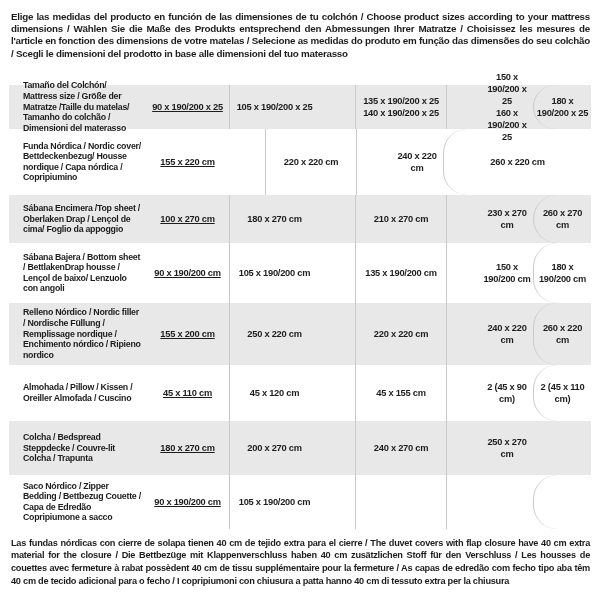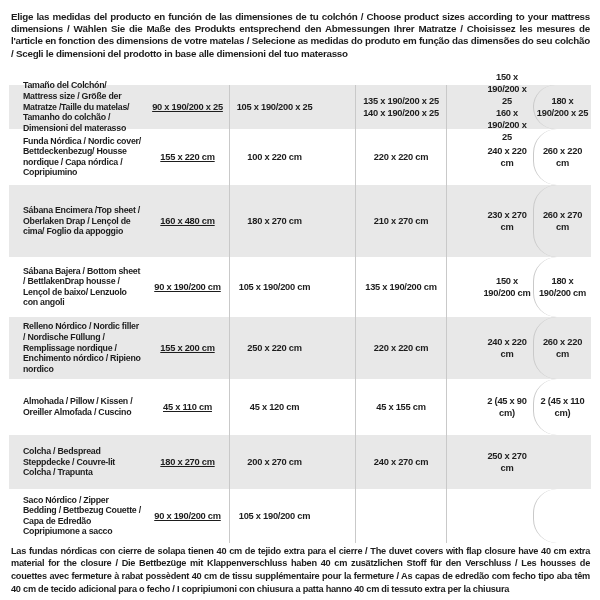--- a/index.html
+++ b/index.html
@@ -15,22 +15,22 @@
     font-size: 9.8px;
     line-height: 12.2px;
     text-align: justify;
     padding: 2px 1px 0 2px;
     margin-bottom: 25px;
   }
   .sizetable { width: 582px; }
   .row { display: flex; align-items: stretch; }
   .row.stripe { background: #e8e8e8; }
   .r0 { height: 44px; }
-  .r1 { height: 56px; }
-  .r2 { height: 72px; }
+  .r1 { height: 66px; }
+  .r2 { height: 48px; }
   .r3 { height: 60px; }
   .r4 { height: 62px; }
   .r5 { height: 56px; }
   .r6 { height: 54px; }
   .r7 { height: 54px; }
   .cell { display: flex; align-items: center; }
   .label {
     width: 137px;
     padding-left: 14px;
     padding-right: 4px;
@@ -49,21 +49,21 @@
   .c1 { width: 83px; text-decoration: underline; }
   .c2 { width: 90px; text-align: center; }
   .c3 { width: 91px; margin-left: 36px; }
   .c4 { width: 87px; padding-left: 36px; }
   .c5 { flex: 1; border-radius: 24px; }
   .c2, .c3, .c4, .c5 { border-left: 1px solid #c9c9c9; }
   .footnote {
     font-size: 9.2px;
     line-height: 12.6px;
     text-align: justify;
-    margin-top: 2px;
+    margin-top: 8px;
     padding: 0 1px 0 2px;
   }
 </style>
 </head>
 <body>
 
 <div class="page">
 
   <p class="intro">Elige las medidas del producto en función de las dimensiones de tu colchón / Choose product sizes according to your mattress dimensions / Wählen Sie die Maße des Produkts entsprechend den Abmessungen Ihrer Matratze / Choisissez les mesures de l'article en fonction des dimensions de votre matelas / Selecione as medidas do produto em função das dimensões do seu colchão / Scegli le dimensioni del prodotto in base alle dimensioni del tuo materasso</p>
 
@@ -76,29 +76,28 @@
       <div class="cell val c3">135 x 190/200 x 25
 140 x 190/200 x 25</div>
       <div class="cell val c4">150 x 190/200 x 25
 160 x 190/200 x 25</div>
       <div class="cell val c5">180 x 190/200 x 25</div>
     </div>
 
     <div class="row r1">
       <div class="cell label">Funda Nórdica /  Nordic cover/ Bettdeckenbezug/ Housse nordique  / Capa nórdica / Copripiumino</div>
       <div class="cell val c1">155 x 220 cm</div>
-      <div class="cell val c2">100 x 220 cm</div>
       <div class="cell val c3">220 x 220 cm</div>
       <div class="cell val c4">240 x 220 cm</div>
       <div class="cell val c5">260 x 220 cm</div>
     </div>
 
     <div class="row stripe r2">
       <div class="cell label">Sábana Encimera /Top sheet / Oberlaken Drap / Lençol de cima/ Foglio da appoggio</div>
-      <div class="cell val c1">160 x 480 cm</div>
+      <div class="cell val c1">100 x 270 cm</div>
       <div class="cell val c2">180 x 270 cm</div>
       <div class="cell val c3">210 x 270 cm</div>
       <div class="cell val c4">230 x 270 cm</div>
       <div class="cell val c5">260 x 270 cm</div>
     </div>
 
     <div class="row r3">
       <div class="cell label">Sábana Bajera / Bottom sheet / BettlakenDrap housse / Lençol de baixo/ Lenzuolo con angoli</div>
       <div class="cell val c1">90 x 190/200 cm</div>
       <div class="cell val c2">105 x 190/200 cm</div>

